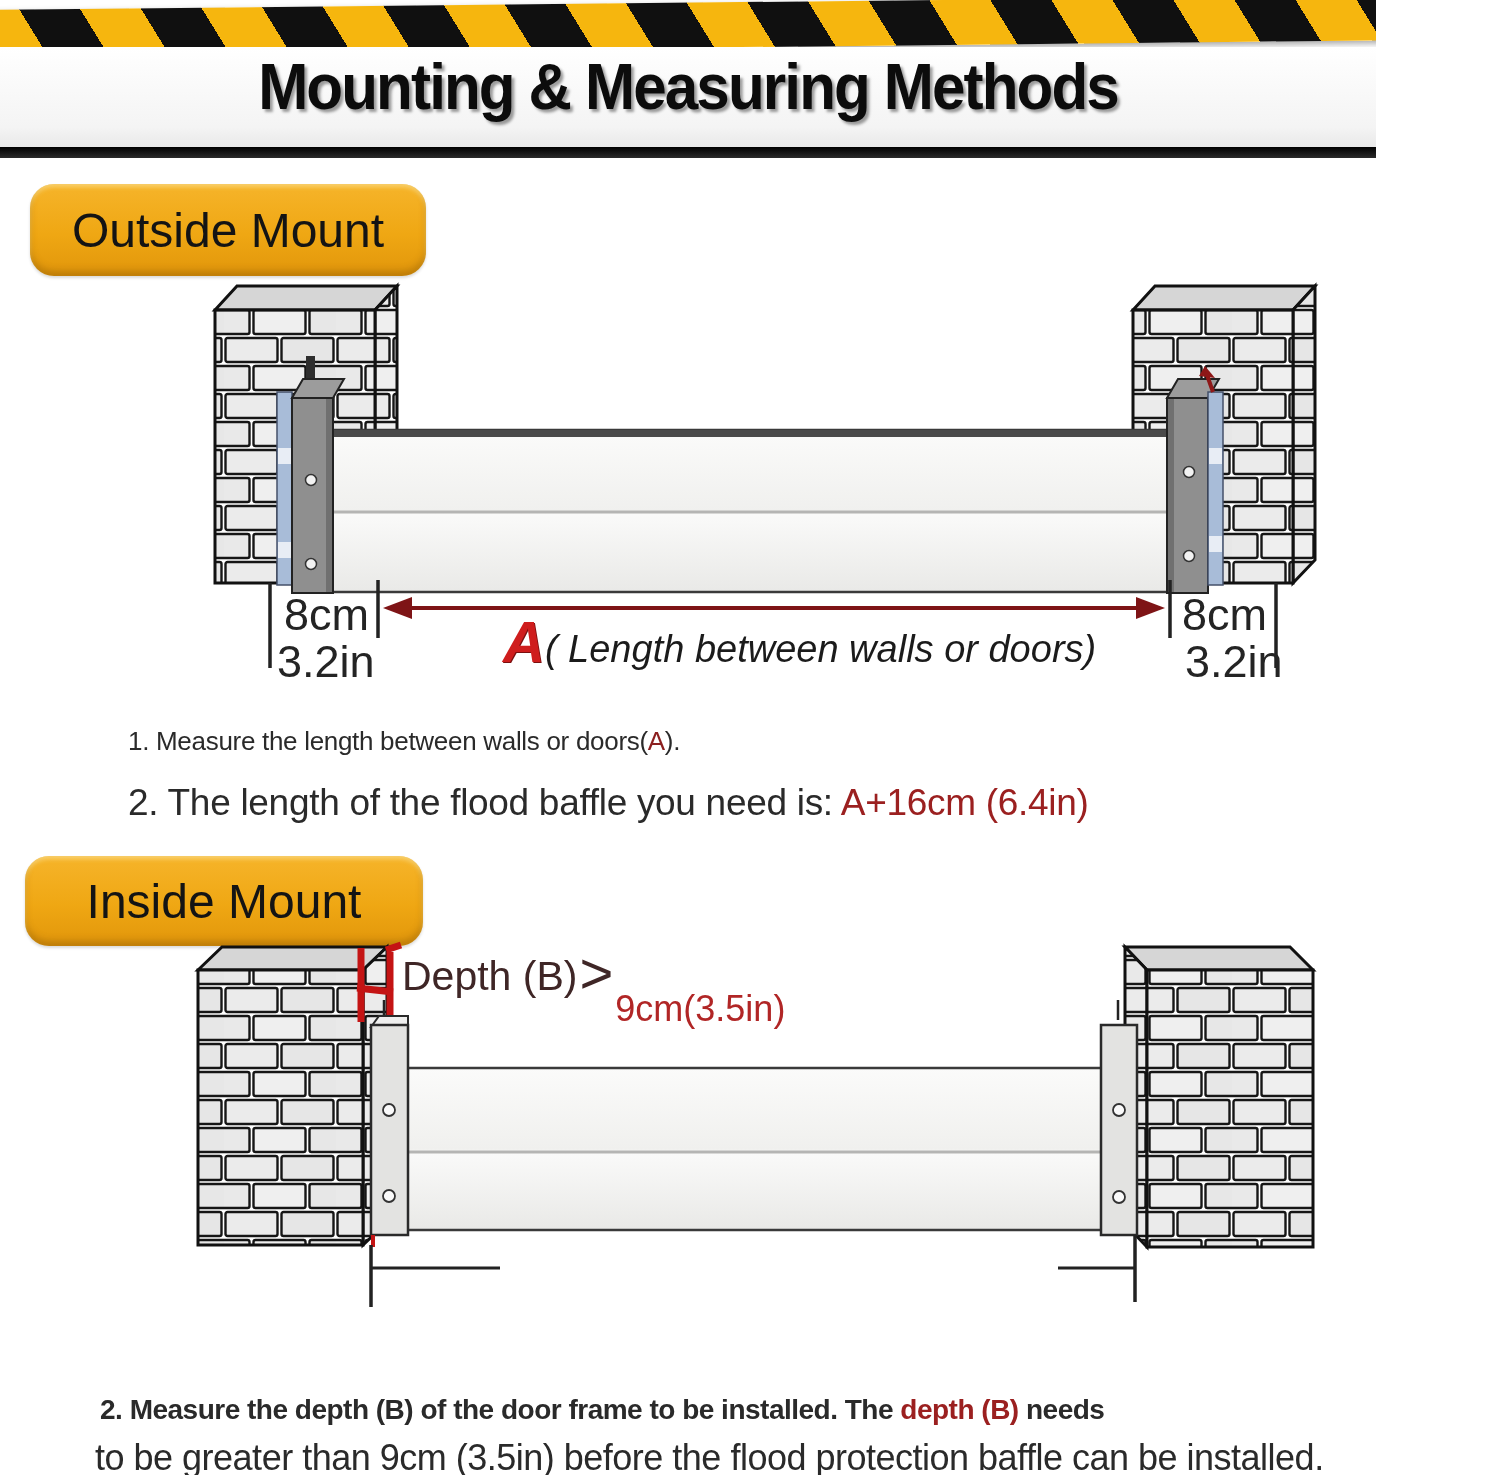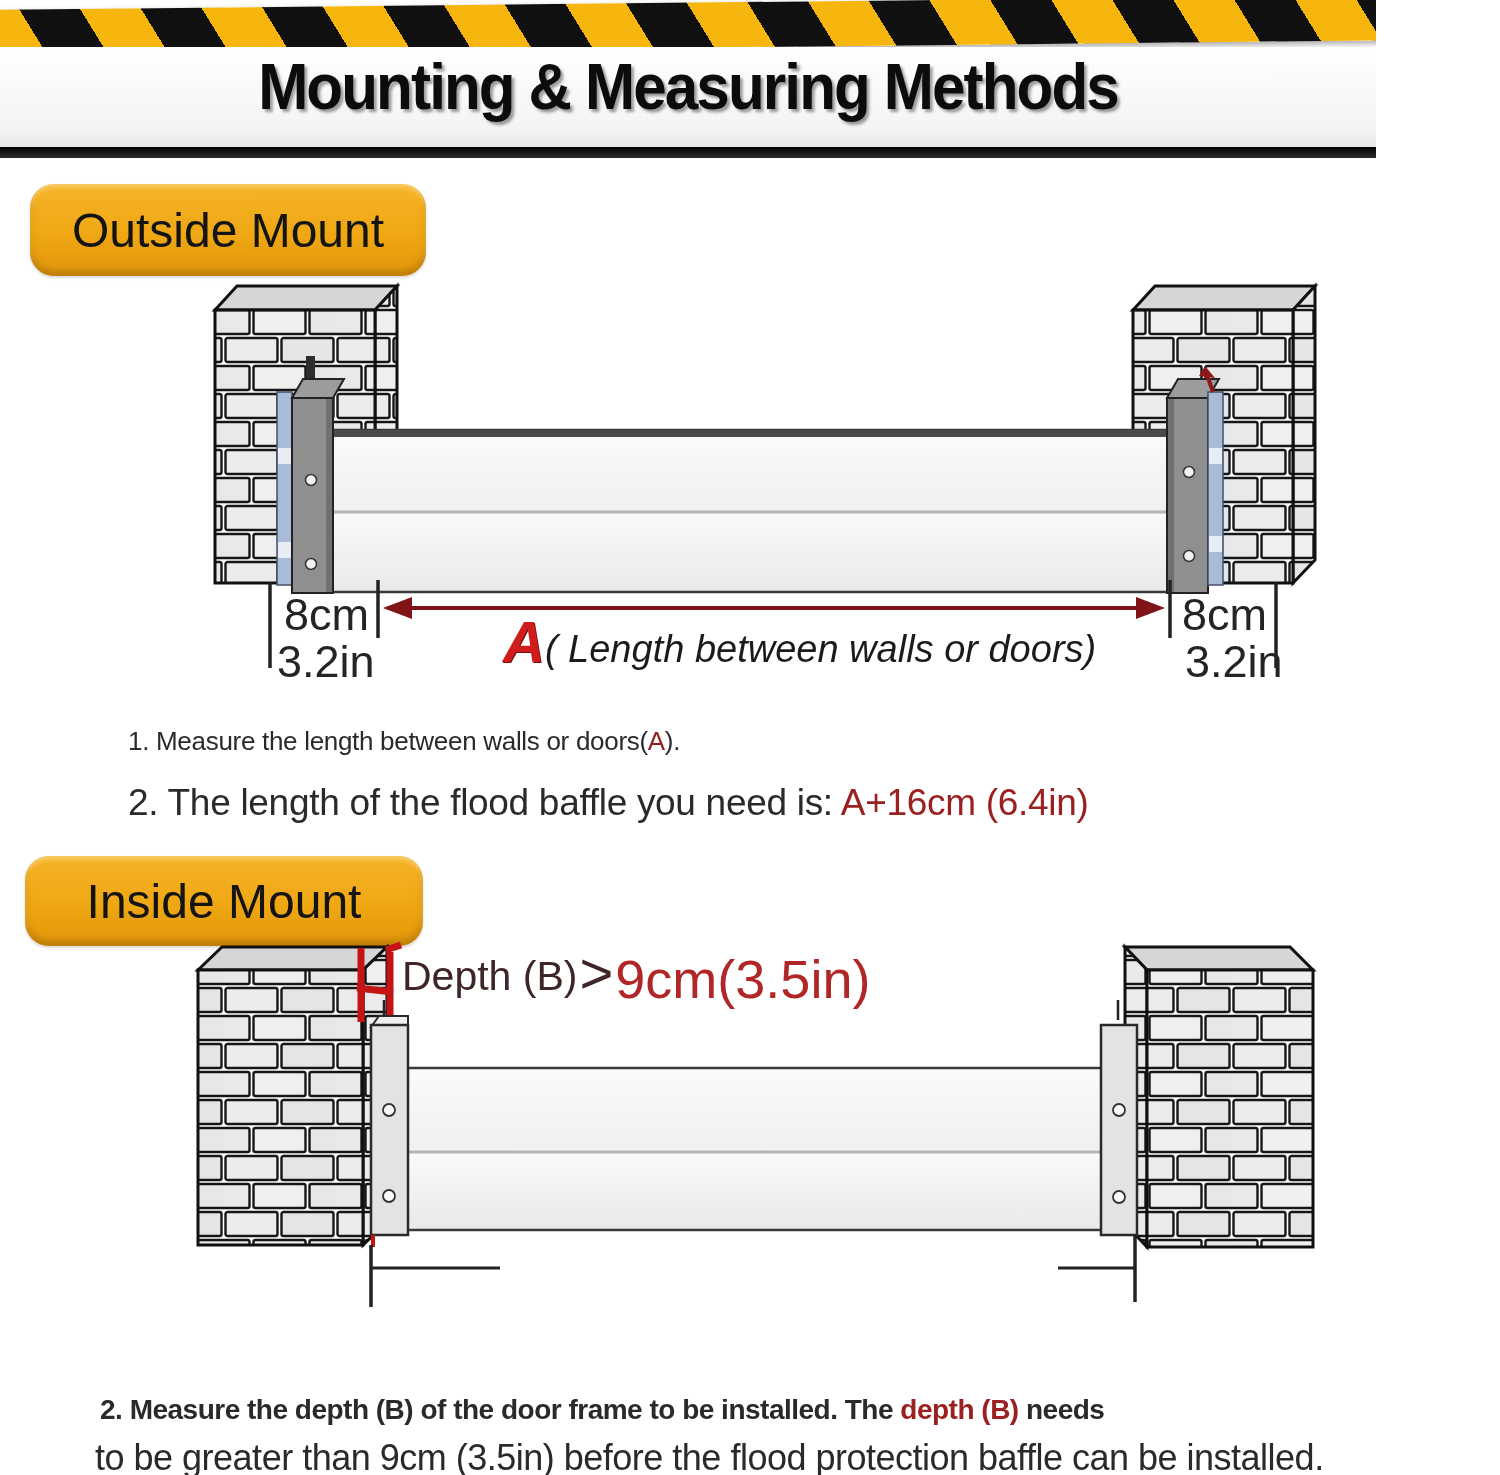--- a/index.html
+++ b/index.html
@@ -39,21 +39,21 @@
   .o-gap-right-cm{left:1182px;top:592px;}
   .o-gap-right-in{left:1185px;top:639px;}
 
   .dim-label-outside{position:absolute;left:503px;top:608px;white-space:nowrap;font-style:italic;}
   .dim-label-outside .a-big{font-size:58px;font-weight:700;color:#cf1d1d;text-shadow:1px 1px 0 #7a0f0f;}
   .dim-label-outside .rest{font-size:38px;color:#1b1b1b;}
 
   .depth-label{position:absolute;left:402px;top:944px;display:flex;align-items:flex-start;white-space:nowrap;}
   .depth-b{font-size:41px;color:#3f2626;padding-top:9px;}
   .depth-gt{font-size:58px;color:#3f2626;line-height:1;padding:0 2px;}
-  .depth-val{font-size:54px;color:#b12626;padding-top:4px;}
+  .depth-val{font-size:36px;color:#b12626;padding-top:4px;margin-top:40px;}
 
   .dim-label-inside{position:absolute;left:505px;top:1246px;font-size:50px;color:#1b1b1b;white-space:nowrap;}
   .dim-label-inside .a-red{color:#a32222;}
 
   
   .step{position:absolute;font-size:26px;color:#2a2a2a;white-space:nowrap;letter-spacing:-0.3px;}
   .o-step1{left:128px;top:726px;}
   .o-step2{left:128px;top:782px;font-size:37px;}
   .i-step1{left:100px;top:1337px;font-size:37px;}
   .i-step2{left:100px;top:1394px;font-size:28px;letter-spacing:-0.5px;font-weight:bold;}

